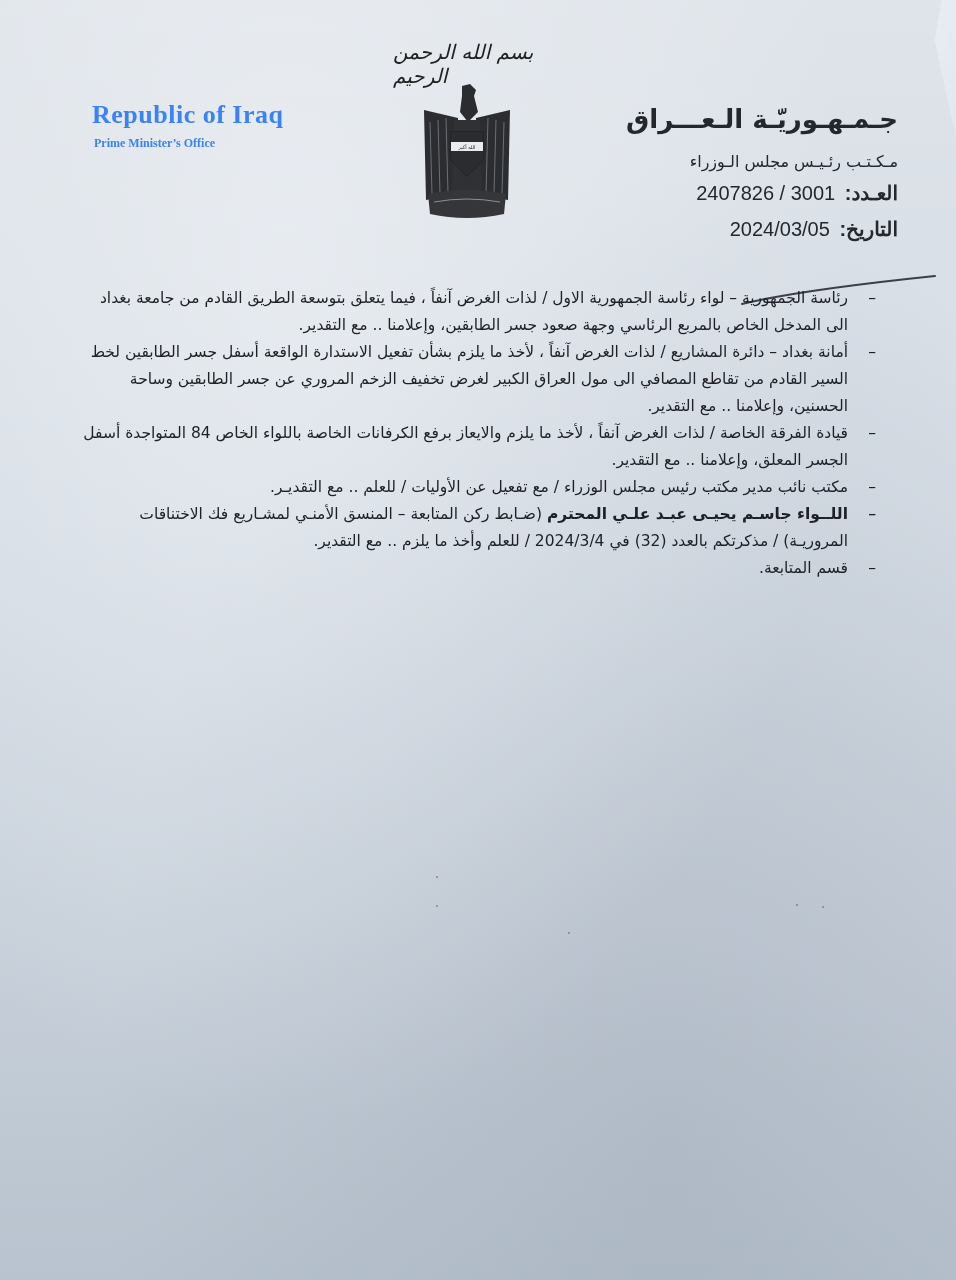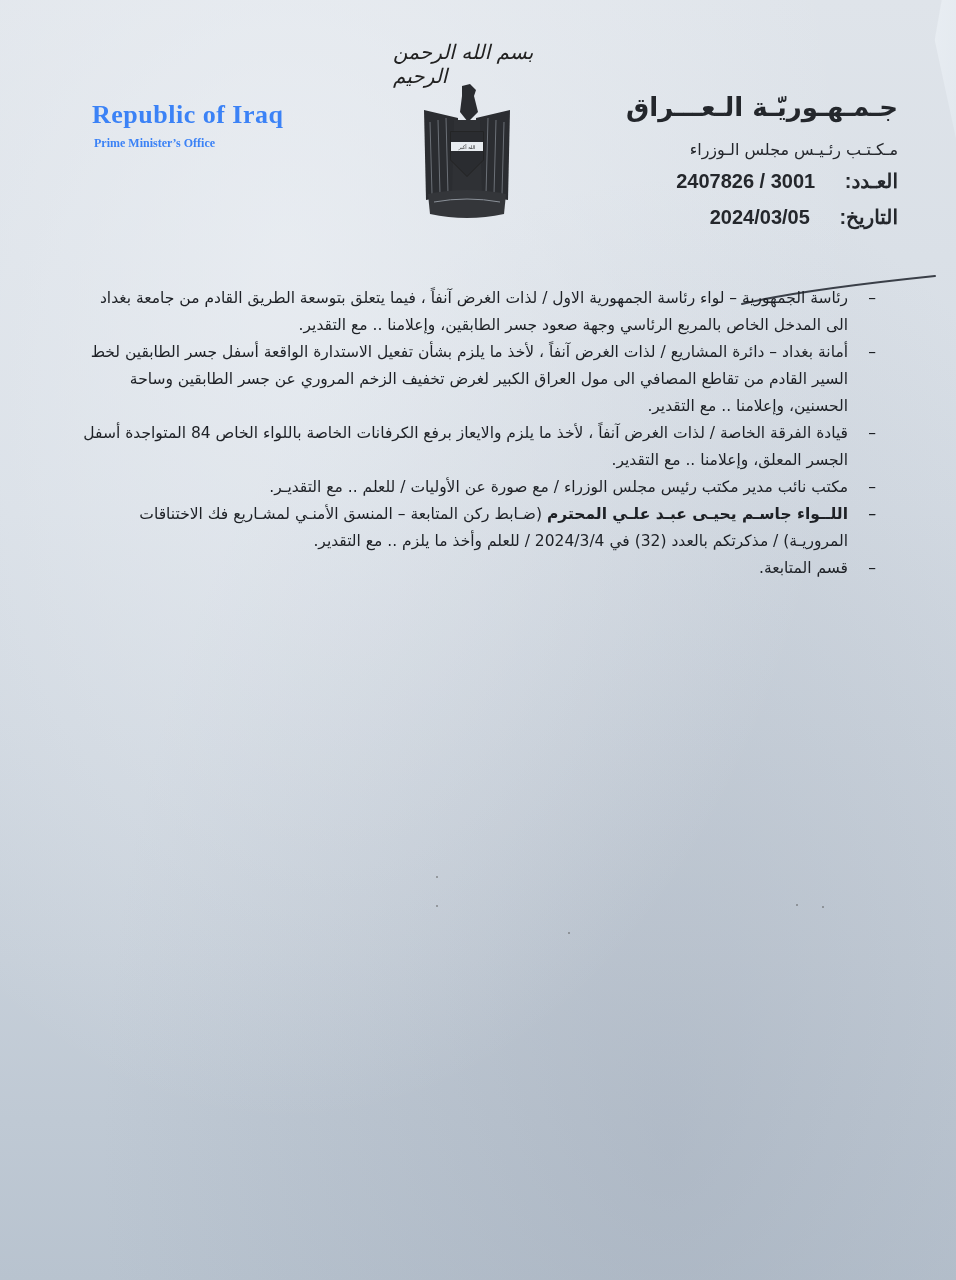--- a/index.html
+++ b/index.html
@@ -24,27 +24,27 @@
   .basmala {
     position: absolute; left: 393px; top: 40px; width: 180px; height: 30px;
     font-family: "DejaVu Serif", serif; font-size: 20px; font-style: italic;
     text-align: left; color: #222; direction: rtl; letter-spacing: -1px;
   }
   .en-header { position: absolute; left: 52px; top: 100px; font-family: "Liberation Serif", serif; color: #3b82f6; margin-left: 40px; }
   .en-title { font-size: 26px; font-weight: bold; letter-spacing: 0.5px; }
   .en-sub { font-size: 12px; font-weight: bold; margin-top: 6px; padding-left: 2px; }
   .emblem { position: absolute; left: 418px; top: 82px; width: 98px; height: 140px; }
   .ar-header {
-    position: absolute; right: 58px; top: 92px; direction: rtl; text-align: right;
+    position: absolute; right: 58px; top: 104px; direction: rtl; text-align: right;
     font-family: "DejaVu Sans", sans-serif; color: #24272c;
   }
   .ar-title { font-size: 26px; font-weight: bold; letter-spacing: 2px; }
   .ar-sub { font-size: 16px; margin-top: 18px; }
   .ar-meta { font-size: 20px; font-weight: bold; margin-top: 10px; font-family: "Liberation Sans", sans-serif; }
-  .ar-meta .val { font-family: "Liberation Sans", sans-serif; font-weight: bold; margin-right: 24px; }
+  .ar-meta .val { font-family: "Liberation Sans", sans-serif; font-weight: normal; margin-right: 4px; }
   .ar-meta.date { margin-top: 12px; }
   .check {
     position: absolute; left: 740px; top: 270px; width: 200px; height: 40px;
   }
   .body-list {
     position: absolute; right: 80px; top: 285px; width: 800px;
     direction: rtl; text-align: right; list-style: none; margin: 0; padding: 0;
     font-family: "DejaVu Sans", sans-serif; font-size: 15.5px; line-height: 27px; color: #1d2025;
   }
   .body-list li { position: relative; padding-right: 28px; }
@@ -119,21 +119,21 @@
   <li>
     <span class="dash">–</span>
     <span>أمانة بغداد – دائرة المشاريع / لذات الغرض آنفاً ، لأخذ ما يلزم بشأن تفعيل الاستدارة الواقعة أسفل جسر الطابقين لخط السير القادم من تقاطع المصافي الى مول العراق الكبير لغرض تخفيف الزخم المروري عن جسر الطابقين وساحة الحسنين، وإعلامنا .. مع التقدير.</span>
   </li>
   <li>
     <span class="dash">–</span>
     <span>قيادة الفرقة الخاصة / لذات الغرض آنفاً ، لأخذ ما يلزم والايعاز برفع الكرفانات الخاصة باللواء الخاص 84 المتواجدة أسفل الجسر المعلق، وإعلامنا .. مع التقدير.</span>
   </li>
   <li>
     <span class="dash">–</span>
-    <span>مكتب نائب مدير مكتب رئيس مجلس الوزراء / مع صورة عن الأوليات / للعلم .. مع التقديـر.</span>
+    <span>مكتب نائب مدير مكتب رئيس مجلس الوزراء / مع تفعيل عن الأوليات / للعلم .. مع التقديـر.</span>
   </li>
   <li>
     <span class="dash">–</span>
   </li>
   <li class="bold-lead">
     <span class="dash">–</span>
     <span class="lead">اللــواء جاسـم يحيـى عبـد علـي المحترم</span><span> (ضـابط ركن المتابعة – المنسق الأمنـي لمشـاريع فك الاختناقات المروريـة) / مذكرتكم بالعدد (32) في 2024/3/4 / للعلم وأخذ ما يلزم .. مع التقدير.</span>
   </li>
   <li>
     <span class="dash">–</span>

